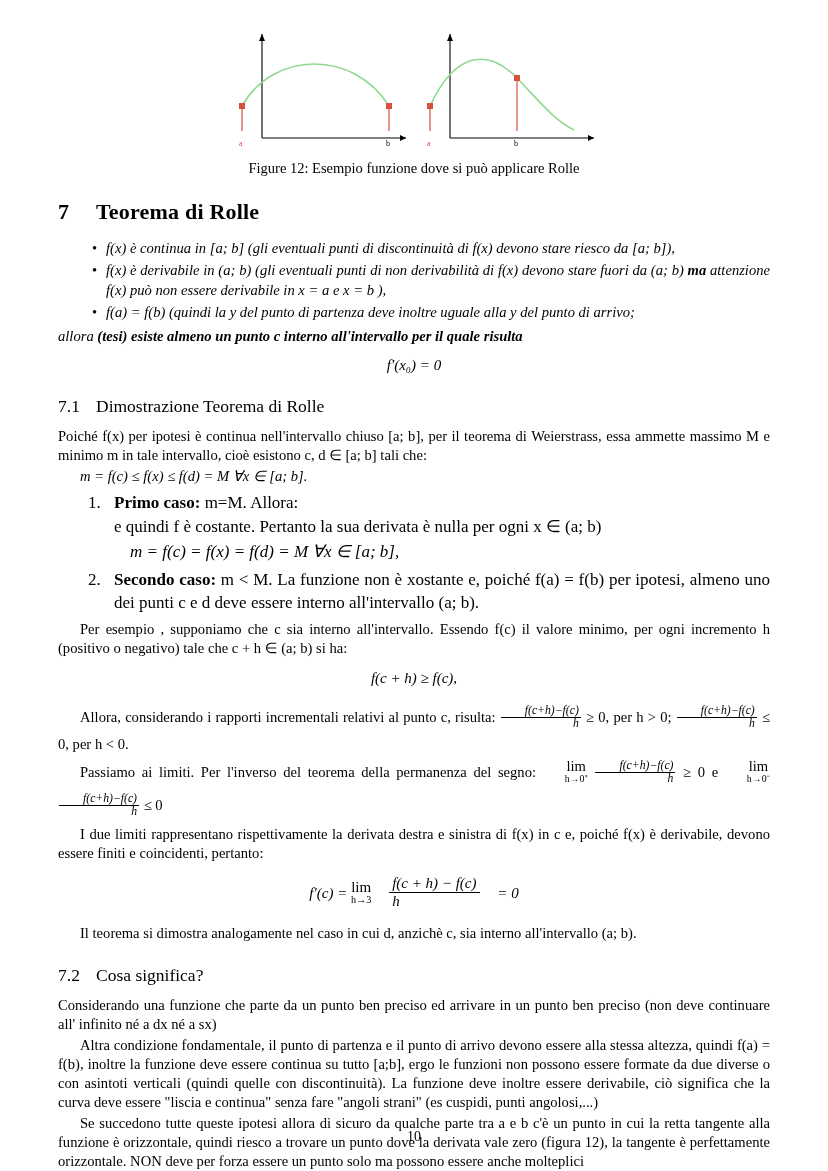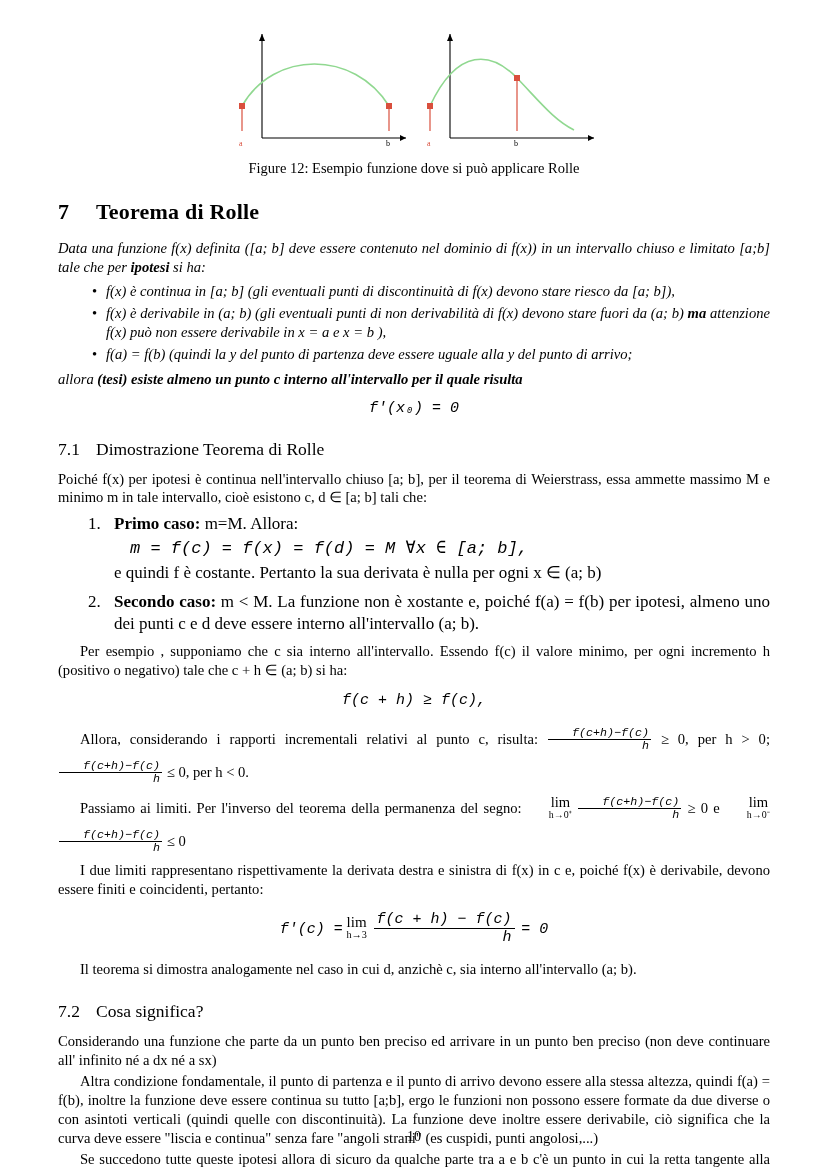--- a/index.html
+++ b/index.html
@@ -57,21 +57,21 @@
   h2.subsection .num { display: inline-block; width: 38px; }
   
   p {
     font-size: 14.6px;
     line-height: 1.30;
     margin: 0 0 2px 0;
     text-align: justify;
   }
   p.indent { text-indent: 22px; }
   .bold { font-weight: bold; }
-  .math { font-style: italic; font-family: Liberation Mono, monospace; }
+  .math { font-style: italic; font-family: Liberation Serif, serif; }
   .intro {
     font-style: italic;
     font-size: 14.6px;
     line-height: 1.32;
     text-align: justify;
     margin-bottom: 4px;
   }
   ul.hyp {
     margin: 4px 0 4px 0;
     padding-left: 34px;
@@ -131,23 +131,23 @@
     text-align: right;
     font-size: 0.80em;
     line-height: 1.05;
     margin: 4px 1px;
   }
   .frac .num-part { display: block; padding: 0 2px; border-bottom: 1px solid #000; }
   .frac .den-part { display: block; padding: 0 2px; }
   .bigfrac {
     display: inline-block;
     vertical-align: -0.55em;
-    text-align: right;
+    text-align: left;
     line-height: 1.15;
-    margin: 0 3px;
+    margin: 0 14px;
     font-size: 1em;
   }
   .bigfrac .num-part { display: block; padding: 0 3px; border-bottom: 1px solid #000; }
   .bigfrac .den-part { display: block; padding: 0 3px; }
   .limop {
     display: inline-block;
     text-align: center;
     vertical-align: -0.35em;
     line-height: 1.0;
   }
@@ -204,51 +204,48 @@
         </g>
       </svg>
     </div>
 
     <div class="figure-caption">Figure 12: Esempio funzione dove si può applicare Rolle</div>
 
     <h1 class="section">
       <span class="num">7</span><span>Teorema di Rolle</span>
     </h1>
 
-    <div class="intro">
-      <span>Data una funzione f(x) definita ([a; b] deve essere contenuto nel dominio di f(x)) in un intervallo chiuso e limitato</span>
-      <span>[a;b] tale che per <span class="bold">ipotesi</span> si ha:</span>
-    </div>
 
     <ul class="hyp">
       <li>f(x) è continua in [a; b] (gli eventuali punti di discontinuità di f(x) devono stare riesco da [a; b]),</li>
       <li>f(x) è derivabile in (a; b) (gli eventuali punti di non derivabilità di f(x) devono stare fuori da (a; b) <span class="bold">ma</span> attenzione f(x) può non essere derivabile in x = a e x = b ),</li>
-      <li>f(a) = f(b) (quindi la y del punto di partenza deve essere uguale alla y del punto di arrivo;</li>
+      <li>f(a) = f(b) (quindi la y del punto di partenza deve inoltre uguale alla y del punto di arrivo;</li>
     </ul>
 
     <div class="allora">
       <span>allora</span>
       <span class="bold">(tesi)</span>
       <span class="bold">esiste almeno un punto c interno all'intervallo per il quale risulta</span>
     </div>
 
     <div class="display math">f'(x₀) = 0</div>
 
     <h2 class="subsection">
       <span class="num">7.1</span><span>Dimostrazione Teorema di Rolle</span>
     </h2>
 
     <p>Poiché f(x) per ipotesi è continua nell'intervallo chiuso [a; b], per il teorema di Weierstrass, essa ammette massimo M e minimo m in tale intervallo, cioè esistono c, d ∈ [a; b] tali che:</p>
+    <p style="text-indent:22px" class="math">m = f(c) ≤ f(x) ≤ f(d) = M ∀x ∈ [a; b].</p>
 
     <ol class="cases">
       <li>
         <span class="bold">Primo caso:</span>
         <span>m=M. Allora:</span>
+        <span class="sub-line">e quindi f è costante. Pertanto la sua derivata è nulla per ogni x ∈ (a; b)</span>
         <span class="sub-line math" style="margin-left:16px">m = f(c) = f(x) = f(d) = M ∀x ∈ [a; b],</span>
-        <span class="sub-line">e quindi f è costante. Pertanto la sua derivata è nulla per ogni x ∈ (a; b)</span>
       </li>
       <li>
         <span class="bold">Secondo caso:</span>
         <span>m &lt; M. La funzione non è xostante e, poiché f(a) = f(b) per ipotesi, almeno uno dei punti c e d deve essere interno all'intervallo (a; b).</span>
       </li>
     </ol>
 
     <p class="indent">Per esempio , supponiamo che c sia interno all'intervallo. Essendo f(c) il valore minimo, per ogni incremento h (positivo o negativo) tale che c + h ∈ (a; b) si ha:</p>
 
     <div class="display math">f(c + h) ≥ f(c),</div>

